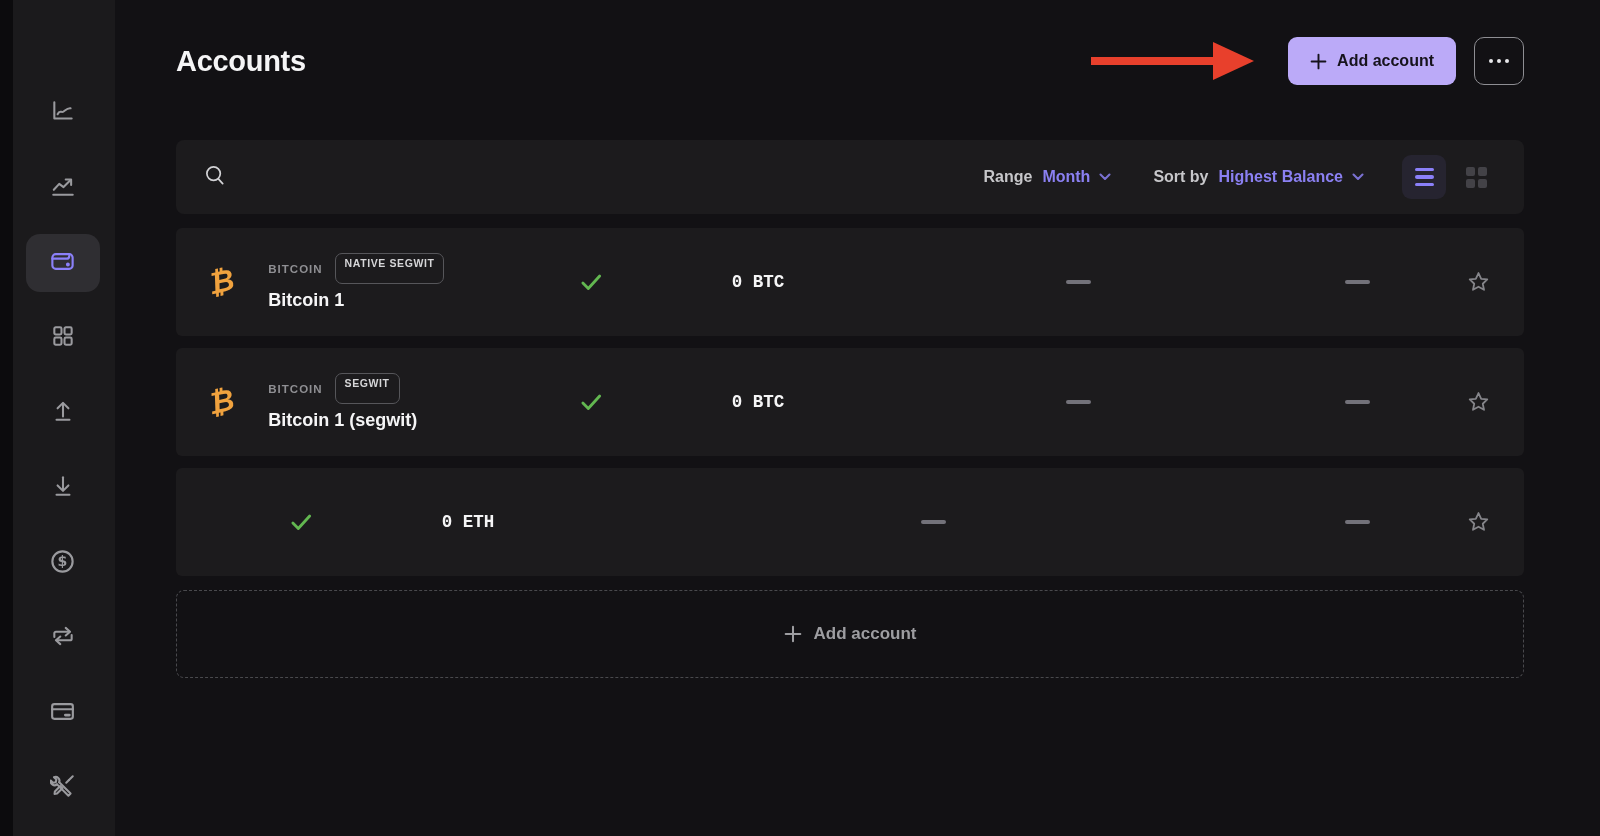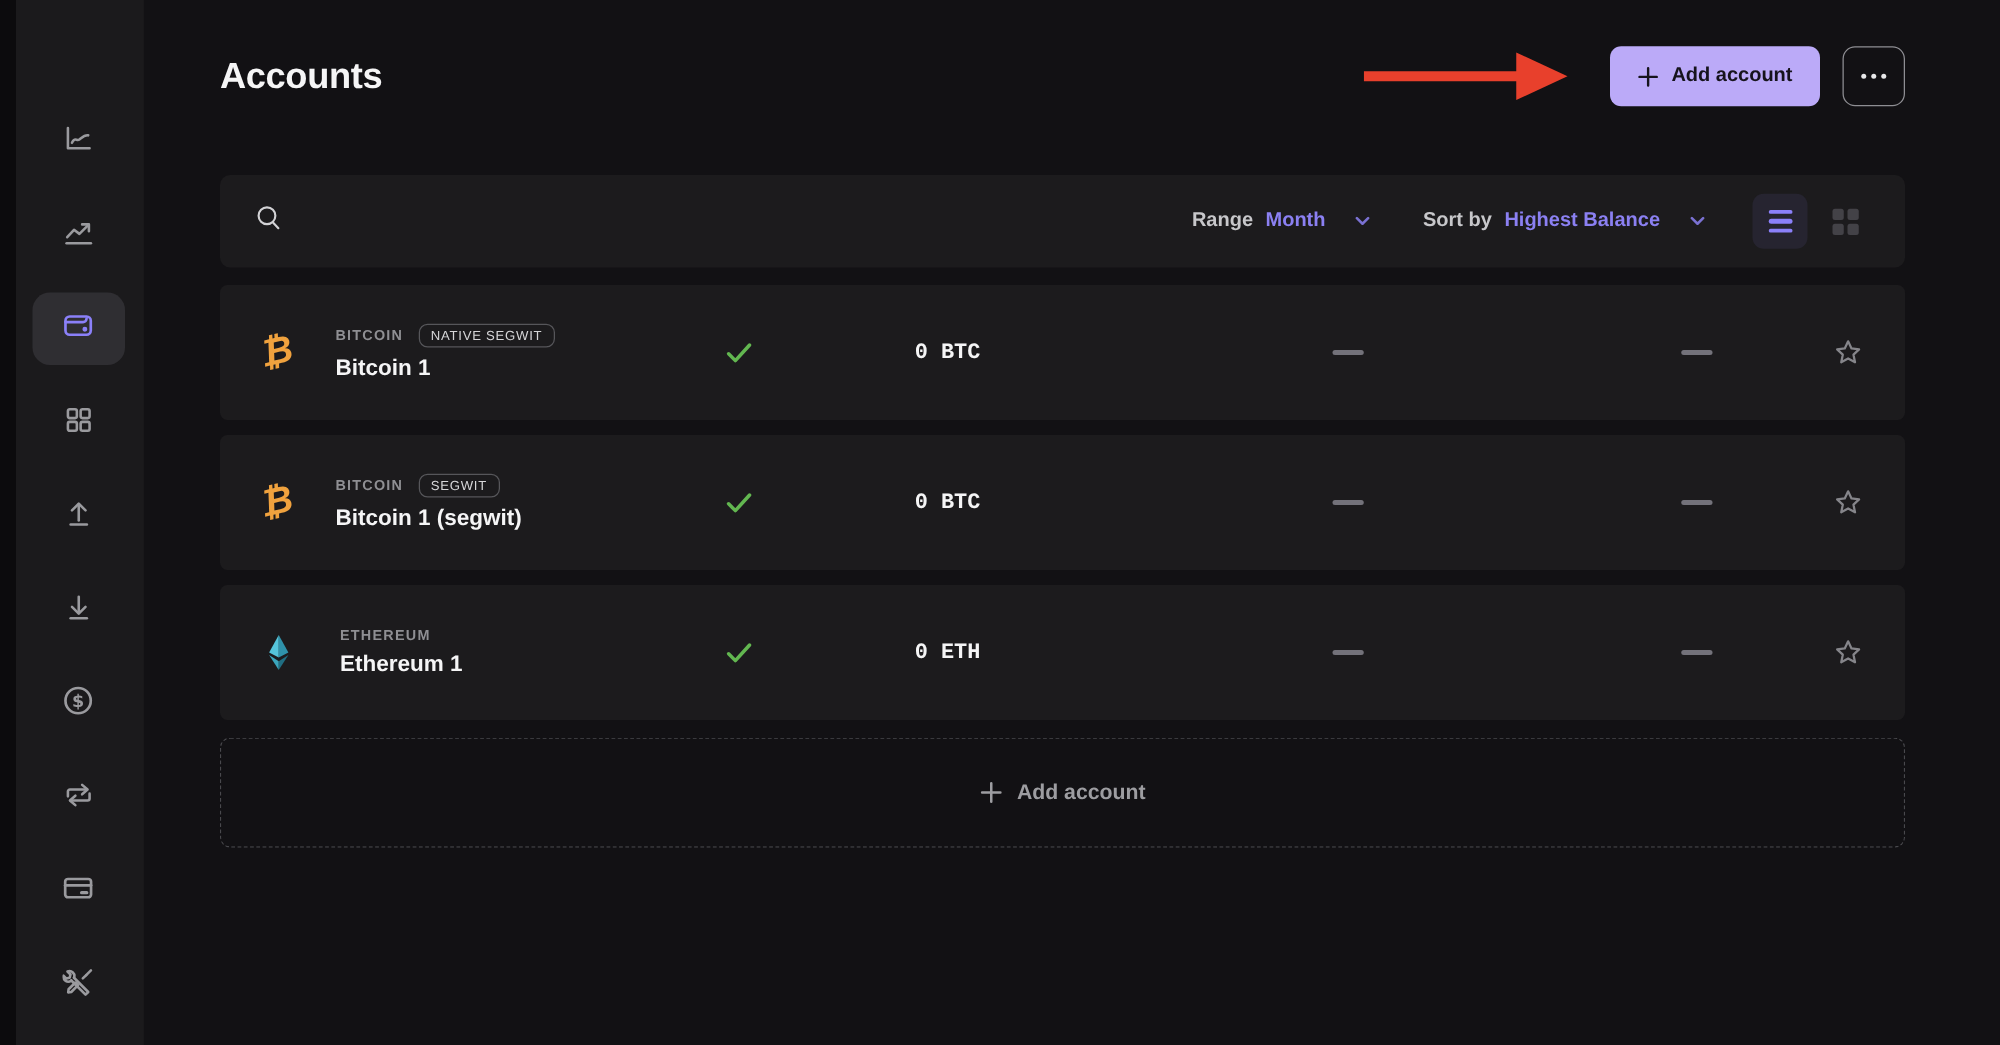--- a/index.html
+++ b/index.html
@@ -58,21 +58,21 @@
   }
   .search-wrap{display:flex;align-items:center;gap:22px;flex:1;}
   .search-wrap svg{stroke:#d2d2d5;fill:none;stroke-width:1.8;stroke-linecap:round;}
   .search-input{
     background:transparent;border:none;outline:none;color:var(--text);
     font-size:17px;font-family:inherit;width:420px;
   }
   .search-input::placeholder{color:var(--muted);}
   .filters{display:flex;align-items:center;gap:10px;font-size:16px;font-weight:600;}
   .filter-label{color:var(--label);}
-  .filter-value{color:var(--accent);display:flex;align-items:center;gap:24px;cursor:pointer;}
+  .filter-value{color:var(--accent);display:flex;align-items:center;gap:9px;cursor:pointer;}
   .filter-value svg{stroke:var(--accent);fill:none;stroke-width:2;stroke-linecap:round;stroke-linejoin:round;opacity:.85;}
   .filters .gap{width:22px;}
   .view-toggles{display:flex;align-items:center;gap:8px;margin-left:28px;}
   .toggle{
     width:44px;height:44px;border-radius:9px;display:flex;align-items:center;
     justify-content:center;cursor:pointer;background:transparent;border:none;
   }
   .toggle.active{background:#262430;}
   .bars{display:flex;flex-direction:column;gap:4px;}
   .bars i{width:19px;height:3.5px;border-radius:2px;background:var(--accent-icon);display:block;}
@@ -87,22 +87,22 @@
   .cell-info{width:290px;display:flex;align-items:center;gap:34px;}
   .crypto-glyph{
     font-size:30px;font-weight:700;color:var(--orange);
     font-family:"DejaVu Sans",sans-serif;font-style:italic;
     display:inline-block;transform:rotate(-13deg);line-height:1;
   }
   .acc-meta{display:flex;flex-direction:column;gap:6px;}
   .meta-top{display:flex;align-items:center;gap:12px;}
   .currency{font-size:11.5px;font-weight:700;letter-spacing:1px;color:var(--muted);}
   .badge{
-    font-size:10.5px;font-weight:400;letter-spacing:.6px;color:#d6d6d8;
-    border:1px solid var(--border);border-radius:7px;padding:3px 9px 2px;
+    font-size:10.5px;font-weight:700;letter-spacing:.6px;color:#d6d6d8;
+    border:1px solid var(--border);border-radius:7px;padding:3px 9px 14px;
   }
   .badge:empty{display:none;}
   .acc-name{font-size:18px;font-weight:700;color:var(--text);}
   .cell-check{width:185px;display:flex;justify-content:center;}
   .cell-check svg{stroke:var(--green);fill:none;stroke-width:2.6;stroke-linecap:round;stroke-linejoin:round;}
   .cell-balance{width:150px;text-align:center;font-size:17.5px;font-weight:700;font-family:Liberation Mono, monospace;}
   .cell-dash{flex:1;display:flex;justify-content:flex-end;}
   .cell-dash .dash{width:25px;height:4.5px;border-radius:3px;background:var(--dash);display:block;}
   .dash-a{padding-right:22px;}
   .dash-b{padding-right:88px;}
@@ -341,37 +341,20 @@
           <span class="dash"></span>
         </div>
       <div class="cell-star">
         <svg width="27" height="27" viewBox="0 0 24 24">
             <path d="M12 3.6l2.4 5.1 5.4.6-4 3.8 1.1 5.4L12 15.8l-4.9 2.7 1.1-5.4-4-3.8 5.4-.6z"></path>
           </svg>
       </div>
     </div>
 
     <div class="account-row">
-      <div class="cell-info">
-        <span style="display:inline-flex;width:30px;justify-content:center;">
-          <svg width="26" height="30" viewBox="0 0 24 28">
-            <polygon points="12,1 4.8,14 12,17.8" fill="#55c4da"></polygon>
-            <polygon points="12,1 19.2,14 12,17.8" fill="#2f92aa"></polygon>
-            <polygon points="12,20.6 4.8,15.9 12,27" fill="#3aa6bd"></polygon>
-            <polygon points="12,20.6 19.2,15.9 12,27" fill="#206e82"></polygon>
-          </svg>
-        </span>
-        <div class="acc-meta">
-          <div class="meta-top">
-            <span class="currency">ETHEREUM</span>
-
-          </div>
-          <div class="acc-name">Ethereum 1</div>
-        </div>
-      </div>
       <div class="cell-check">
         <svg width="26" height="26" viewBox="0 0 24 24">
             <path d="m4.5 13 5 5L20 6.5"></path>
           </svg>
       </div>
       <div class="cell-balance">0 ETH</div>
       <div class="cell-dash dash-a">
           <span class="dash"></span>
         </div>
       <div class="cell-dash dash-b">

